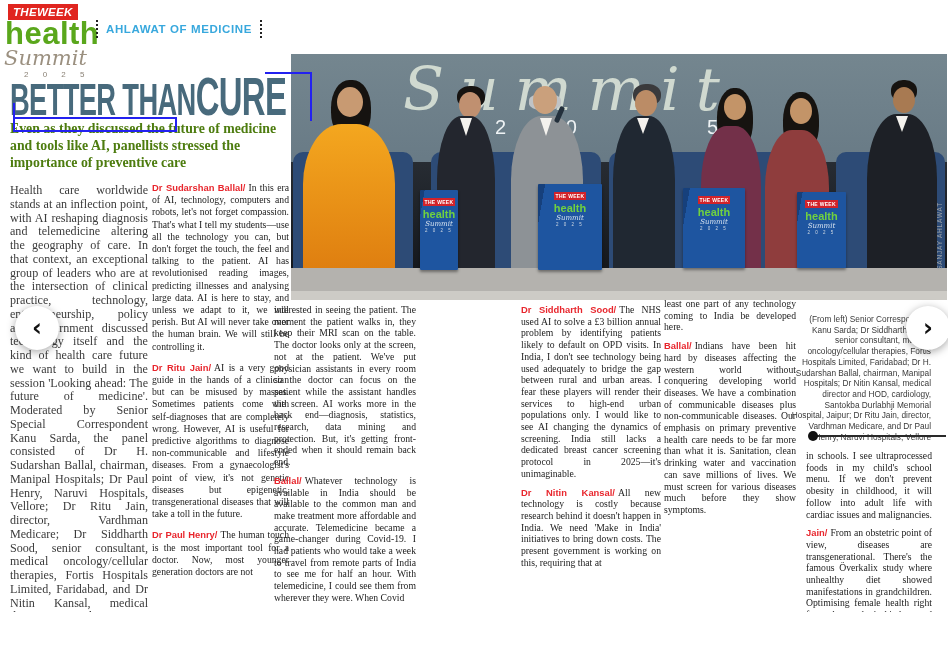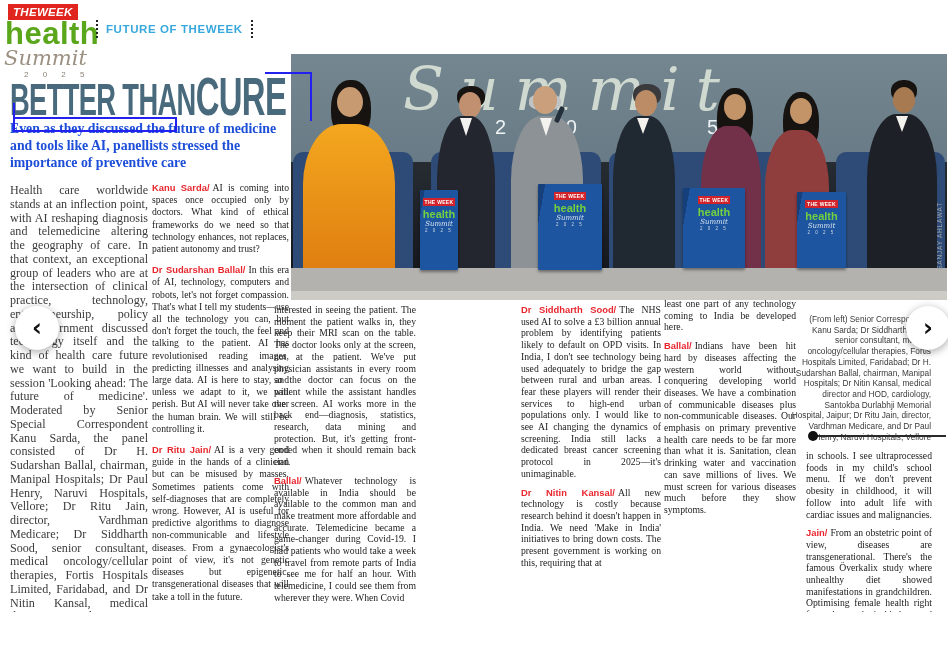--- a/index.html
+++ b/index.html
@@ -15,21 +15,21 @@
   .logo-script{left:4px;top:46px;color:#9b9080;font:italic 21px "DejaVu Serif",serif;}
   .logo-year{left:24px;top:70px;color:#8b8276;font:8px "Liberation Sans",sans-serif;letter-spacing:6px;}
   .kicker{left:96px;top:20px;color:#38a8dd;font:700 11.5px "Liberation Sans",sans-serif;letter-spacing:.6px;
           padding:3px 8px;border-left:2px dotted #222;border-right:2px dotted #222;}
 
   
   .headline{left:10px;top:66px;margin:0;white-space:nowrap;transform:scaleX(.62);transform-origin:left top;
             color:#486a7c;font-family:"Liberation Sans",sans-serif;}
   .headline .hl-light{font-size:44px;font-weight:700;letter-spacing:-1px;}
   .headline .hl-heavy{font-size:53px;font-weight:700;letter-spacing:-1px;}
-  .standfirst{left:10px;top:120px;width:278px;margin:0;color:#1d4ed8;
+  .standfirst{left:10px;top:120px;width:278px;margin:0;color:#4d7c0f;
               font:700 13.8px/17.2px "Liberation Serif",serif;}
 
   
   .ann{background:#2321f0;z-index:50;}
   .ann-rect{border:2px solid #2321f0;background:transparent;z-index:50;}
 
   
   .col{text-align:justify;color:#222;}
   .col p{margin:0 0 9px 0;}
   .intro{left:10px;top:184px;width:138px;font:12.1px/13.75px "Liberation Serif",serif;color:#3b3b3b;}
@@ -82,21 +82,21 @@
 </style>
 </head>
 <body>
 
 <div class="page">
 
   <div class="abs logo-week">THEWEEK</div>
   <div class="abs logo-health">health</div>
   <div class="abs logo-script">Summit</div>
   <div class="abs logo-year">2 0 2 5</div>
-  <div class="abs kicker">FUTURE OF THEWEEK</div>
+  <div class="abs kicker">AHLAWAT OF MEDICINE</div>
 
   <h1 class="abs headline"><span class="hl-light">BETTER THAN</span><span class="hl-heavy">CURE</span></h1>
   <p class="abs standfirst">Even as they discussed the future of medicine and tools like AI, panellists stressed the importance of preventive care</p>
 
   <div class="abs ann" style="left:13px;top:103px;width:2px;height:16px;"></div>
   <div class="abs ann-rect" style="left:13px;top:117px;width:160px;height:11px;"></div>
   <div class="abs ann" style="left:265px;top:72px;width:47px;height:2px;"></div>
   <div class="abs ann" style="left:310px;top:72px;width:2px;height:49px;"></div>
 
   <div class="abs photo">
@@ -179,21 +179,20 @@
     </div>
 
     <div class="abs credit">SANJAY AHLAWAT</div>
   </div>
 
   <div class="abs col intro">
       <p>Health care worldwide stands at an inflection point, with AI reshaping diagnosis and telemedicine altering the geography of care. In that context, an exceptional group of leaders who are at the intersection of clinical practice, technology, entrepreneurship, policy and government discussed technology itself and the kind of health care future we want to build in the session 'Looking ahead: The future of medicine'. Moderated by Senior Special Correspondent Kanu Sarda, the panel consisted of Dr H. Sudarshan Ballal, chairman, Manipal Hospitals; Dr Paul Henry, Naruvi Hospitals, Vellore; Dr Ritu Jain, director, Vardhman Medicare; Dr Siddharth Sood, senior consultant, medical oncology/cellular therapies, Fortis Hospitals Limited, Faridabad, and Dr Nitin Kansal, medical director and HOD, cardiology, Santokba Durlabhji Memorial Hospital, Jaipur. Excerpts:</p>
     </div>
 
   <div class="abs col c2">
-    <p><span class="speaker">Kanu Sarda/</span><span>AI is coming into spaces once occupied only by doctors. What kind of ethical frameworks do we need so that technology enhances, not replaces, patient autonomy and trust?</span></p>
     <p><span class="speaker">Dr Sudarshan Ballal/</span><span>In this era of AI, technology, computers and robots, let's not forget compassion. That's what I tell my students—use all the technology you can, but don't forget the touch, the feel and talking to the patient. AI has revolutionised reading images, predicting illnesses and analysing large data. AI is here to stay, and unless we adapt to it, we will perish. But AI will never take over the human brain. We will still be controlling it.</span></p>
     <p><span class="speaker">Dr Ritu Jain/</span><span>AI is a very good guide in the hands of a clinician but can be misused by masses. Sometimes patients come with self-diagnoses that are completely wrong. However, AI is useful for predictive algorithms to diagnose non-communicable and lifestyle diseases. From a gynaecologist's point of view, it's not genetic diseases but epigenetic, transgenerational diseases that will take a toll in the future.</span></p>
     <p><span class="speaker">Dr Paul Henry/</span><span>The human touch is the most important tool for a doctor. Now, most younger generation doctors are not</span></p>
   </div>
 
   <div class="abs col c3">
     <p><span>interested in seeing the patient. The moment the patient walks in, they keep their MRI scan on the table. The doctor looks only at the screen, not at the patient. We've put physician assistants in every room so the doctor can focus on the patient while the assistant handles the screen. AI works more in the back end—diagnosis, statistics, research, data mining and protection. But, it's getting front-ended when it should remain back end.</span></p>
     <p><span class="speaker">Ballal/</span><span>Whatever technology is available in India should be available to the common man and make treatment more affordable and accurate. Telemedicine became a game-changer during Covid-19. I had patients who would take a week to travel from remote parts of India to see me for half an hour. With telemedicine, I could see them from wherever they were. When Covid</span></p>
   </div>
 

